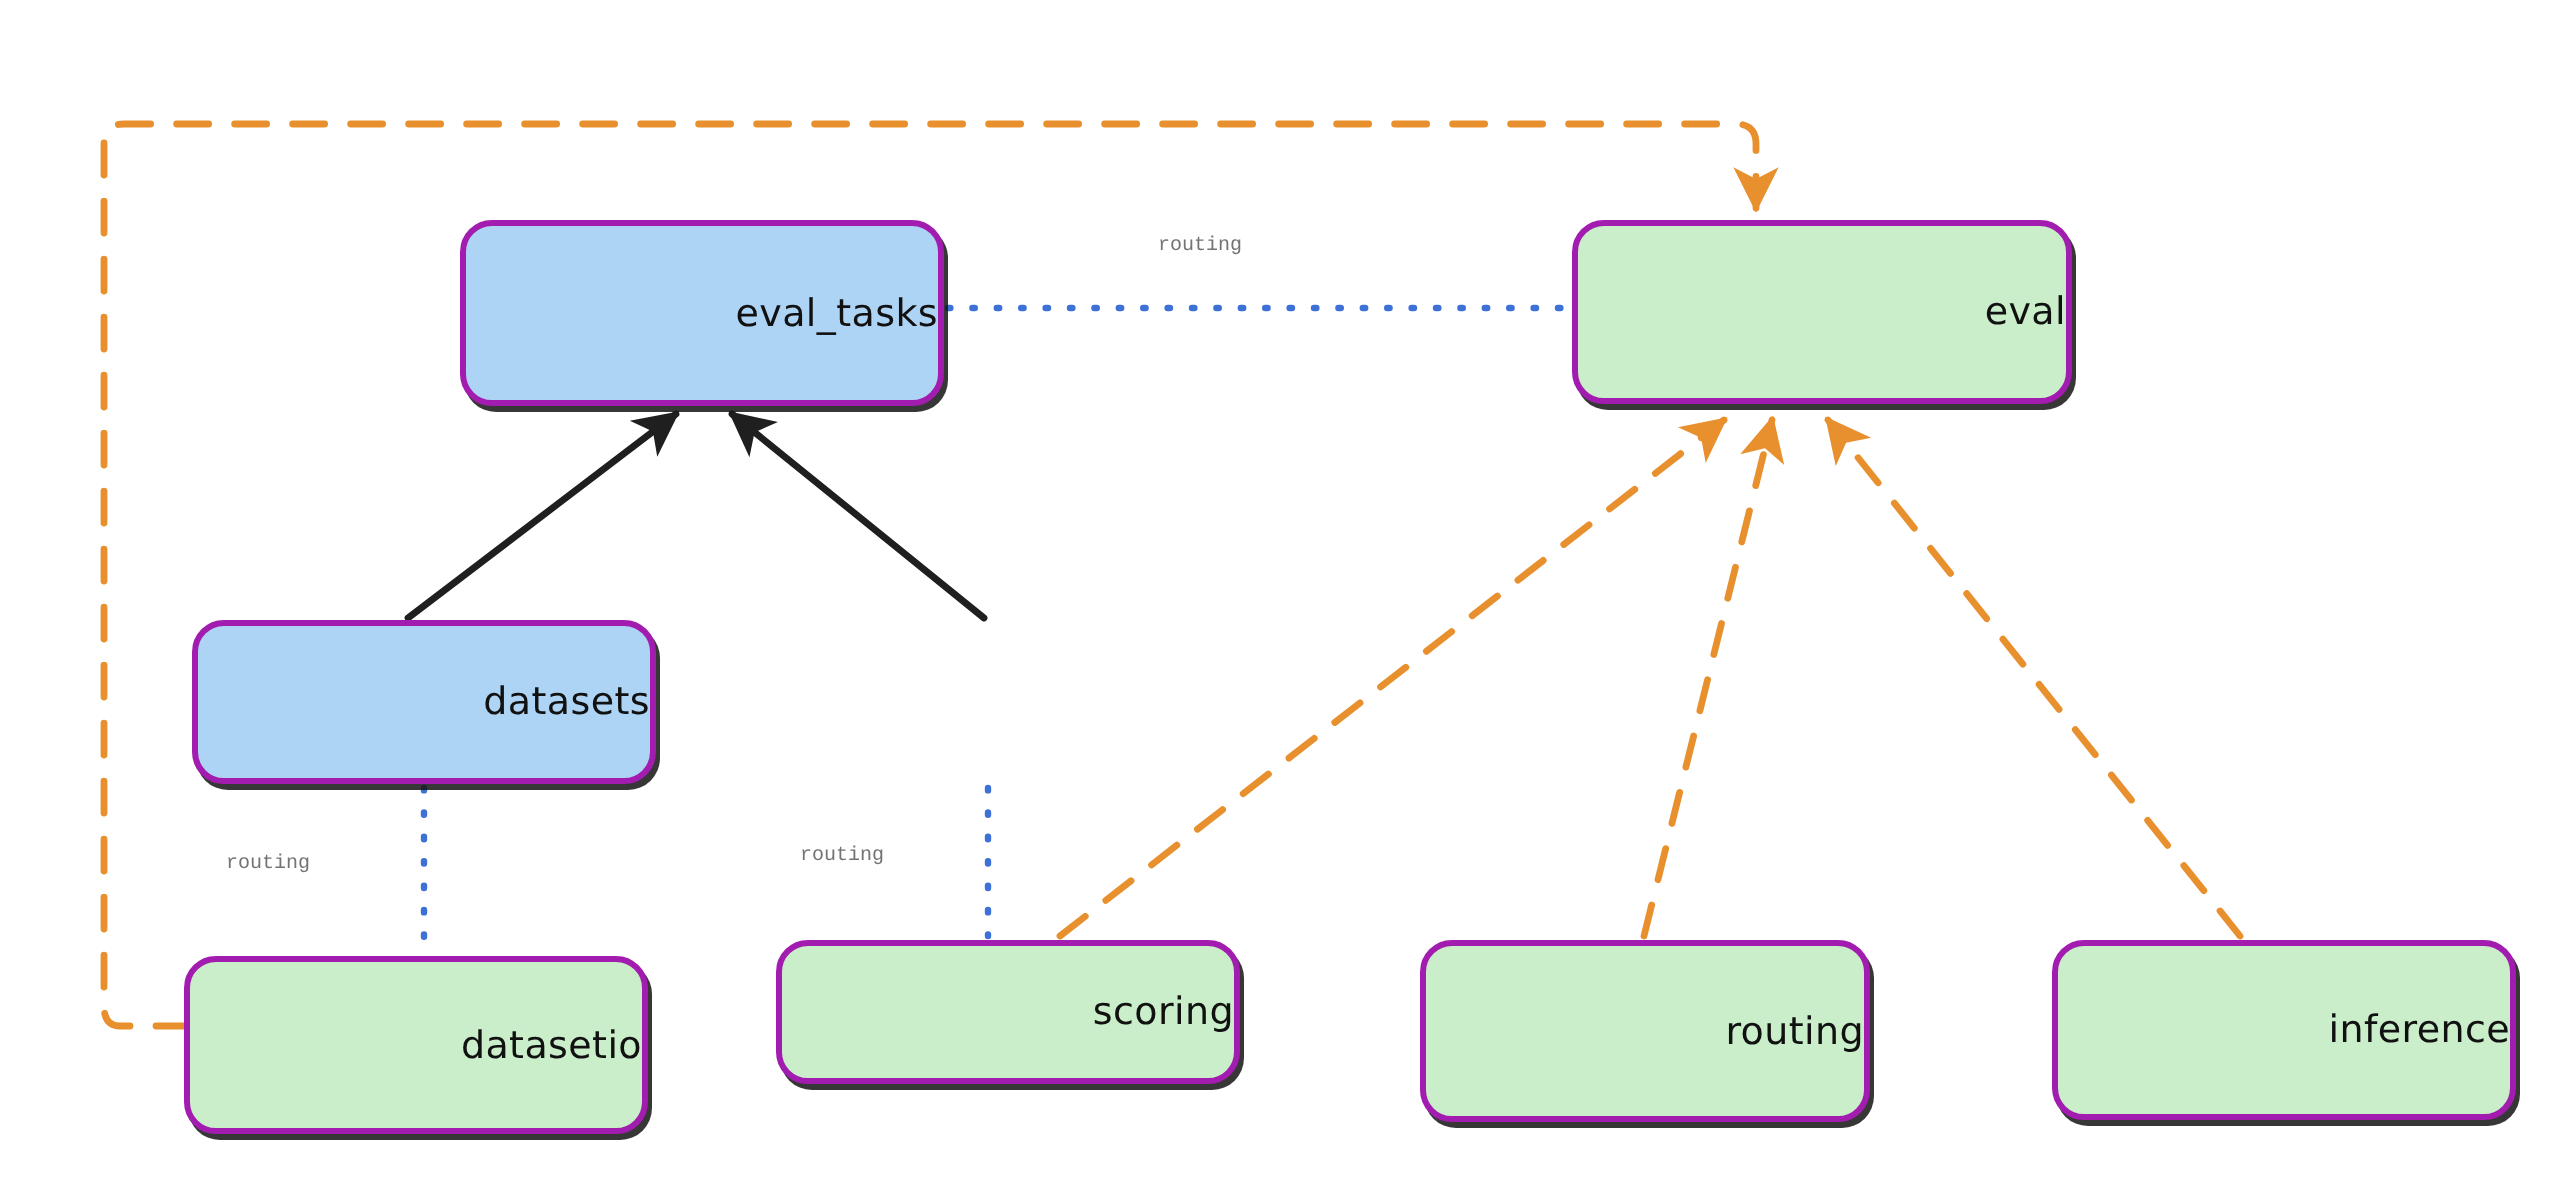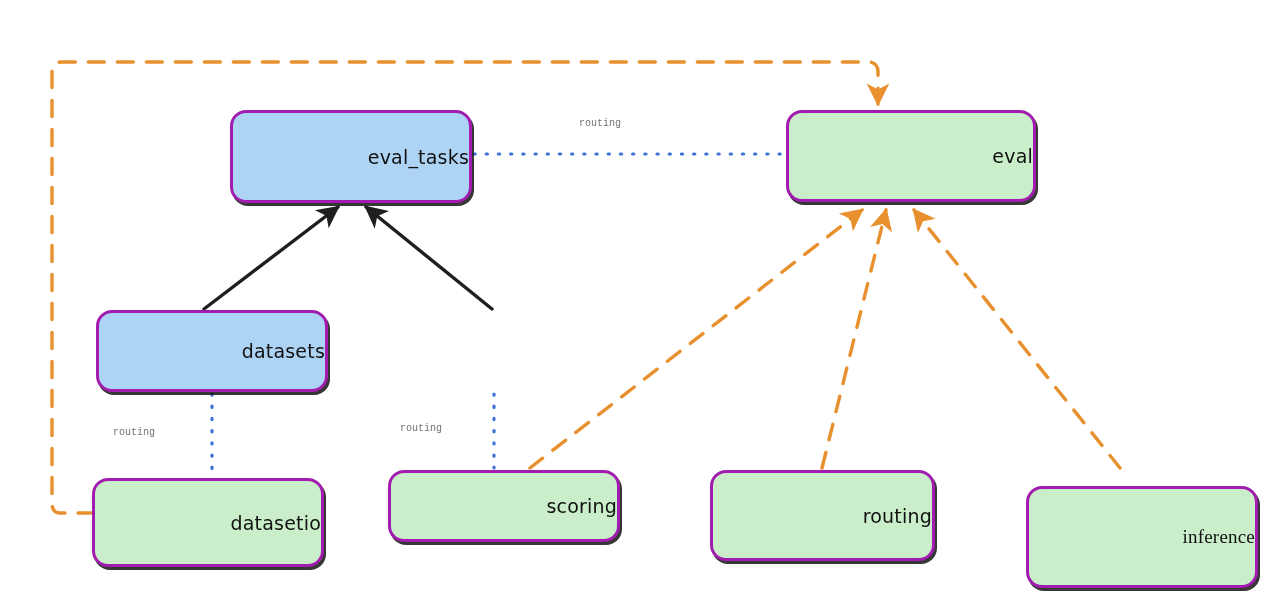--- a/index.html
+++ b/index.html
@@ -103,21 +103,21 @@
   </div>
 
   <div class="node green" style="left:388px; top:470px; width:232px; height:72px;">
     <span class="label">scoring</span>
   </div>
 
   <div class="node green" style="left:710px; top:470px; width:225px; height:91px;">
     <span class="label">routing</span>
   </div>
 
-  <div class="node green" style="left:1026px; top:486px; width:232px; height:102px;font-family:Liberation Serif, serif;">
+  <div class="node green" style="left:1026px; top:470px; width:232px; height:90px;">
     <span class="label">inference</span>
   </div>
 
   <div class="edge-label" style="left:579px; top:118px;">routing</div>
 
   <div class="edge-label" style="left:113px; top:427px;">routing</div>
 
   <div class="edge-label" style="left:400px; top:423px;">routing</div>
 
 </div>

